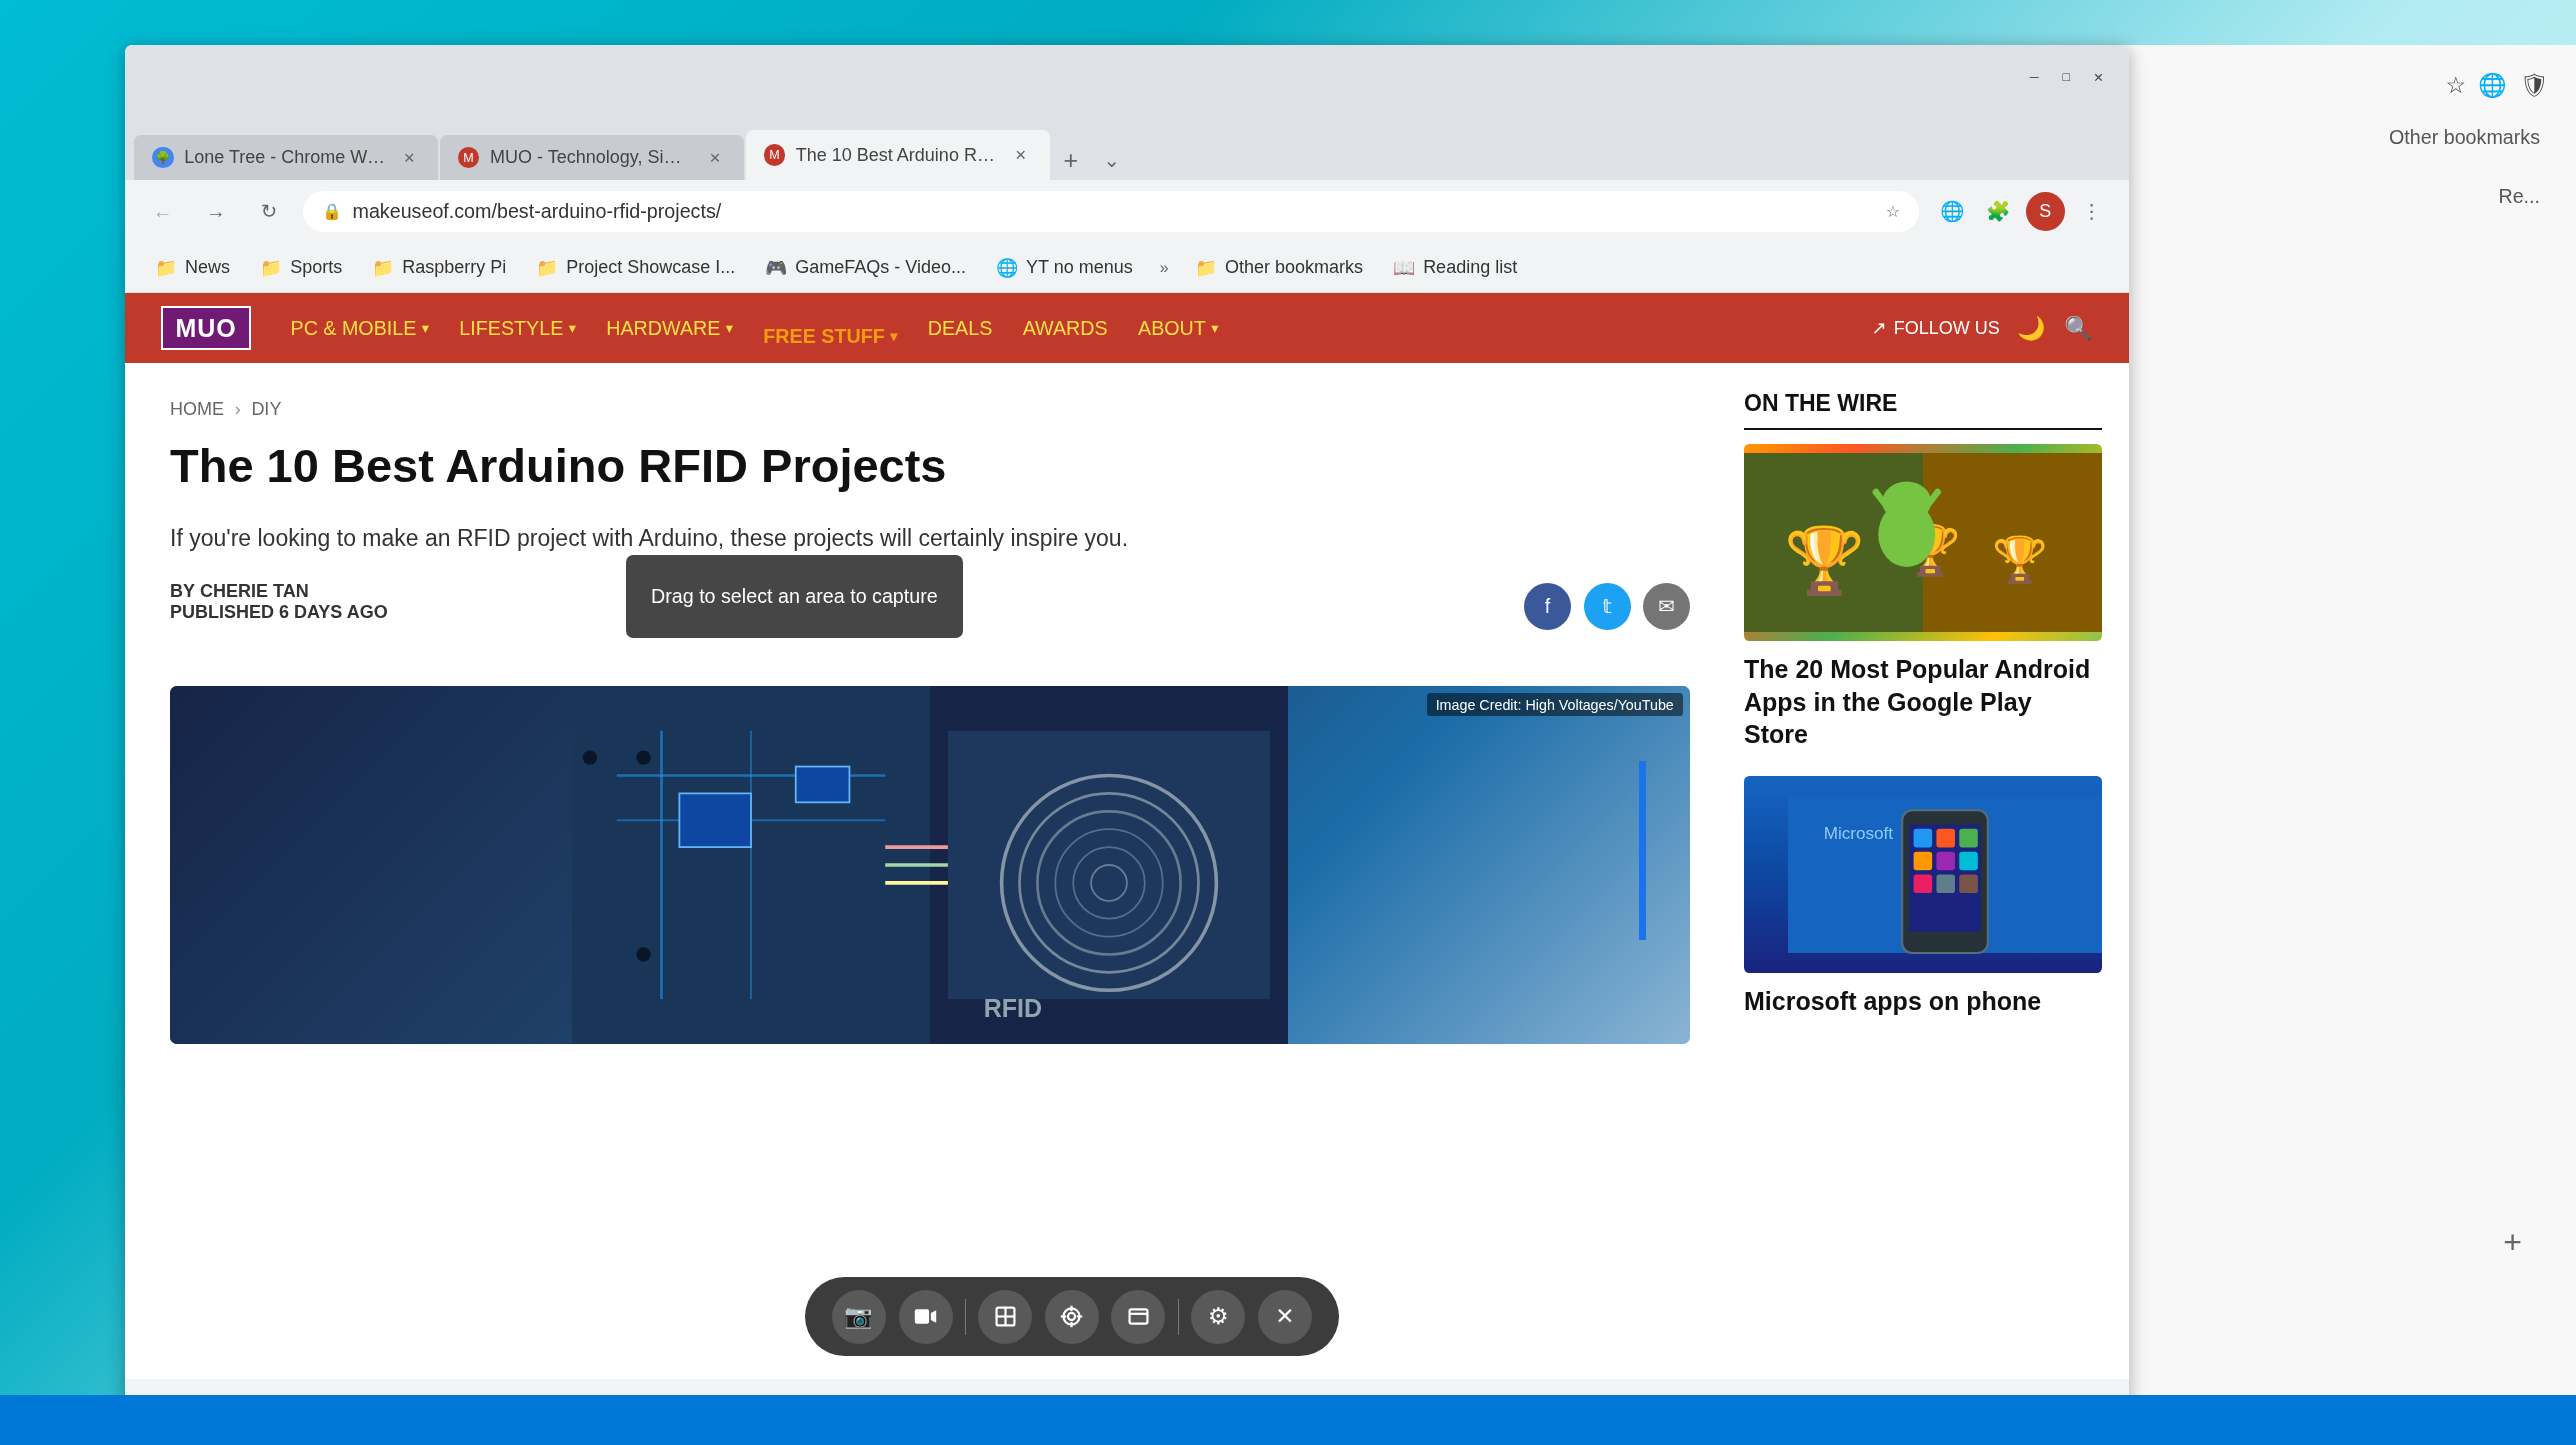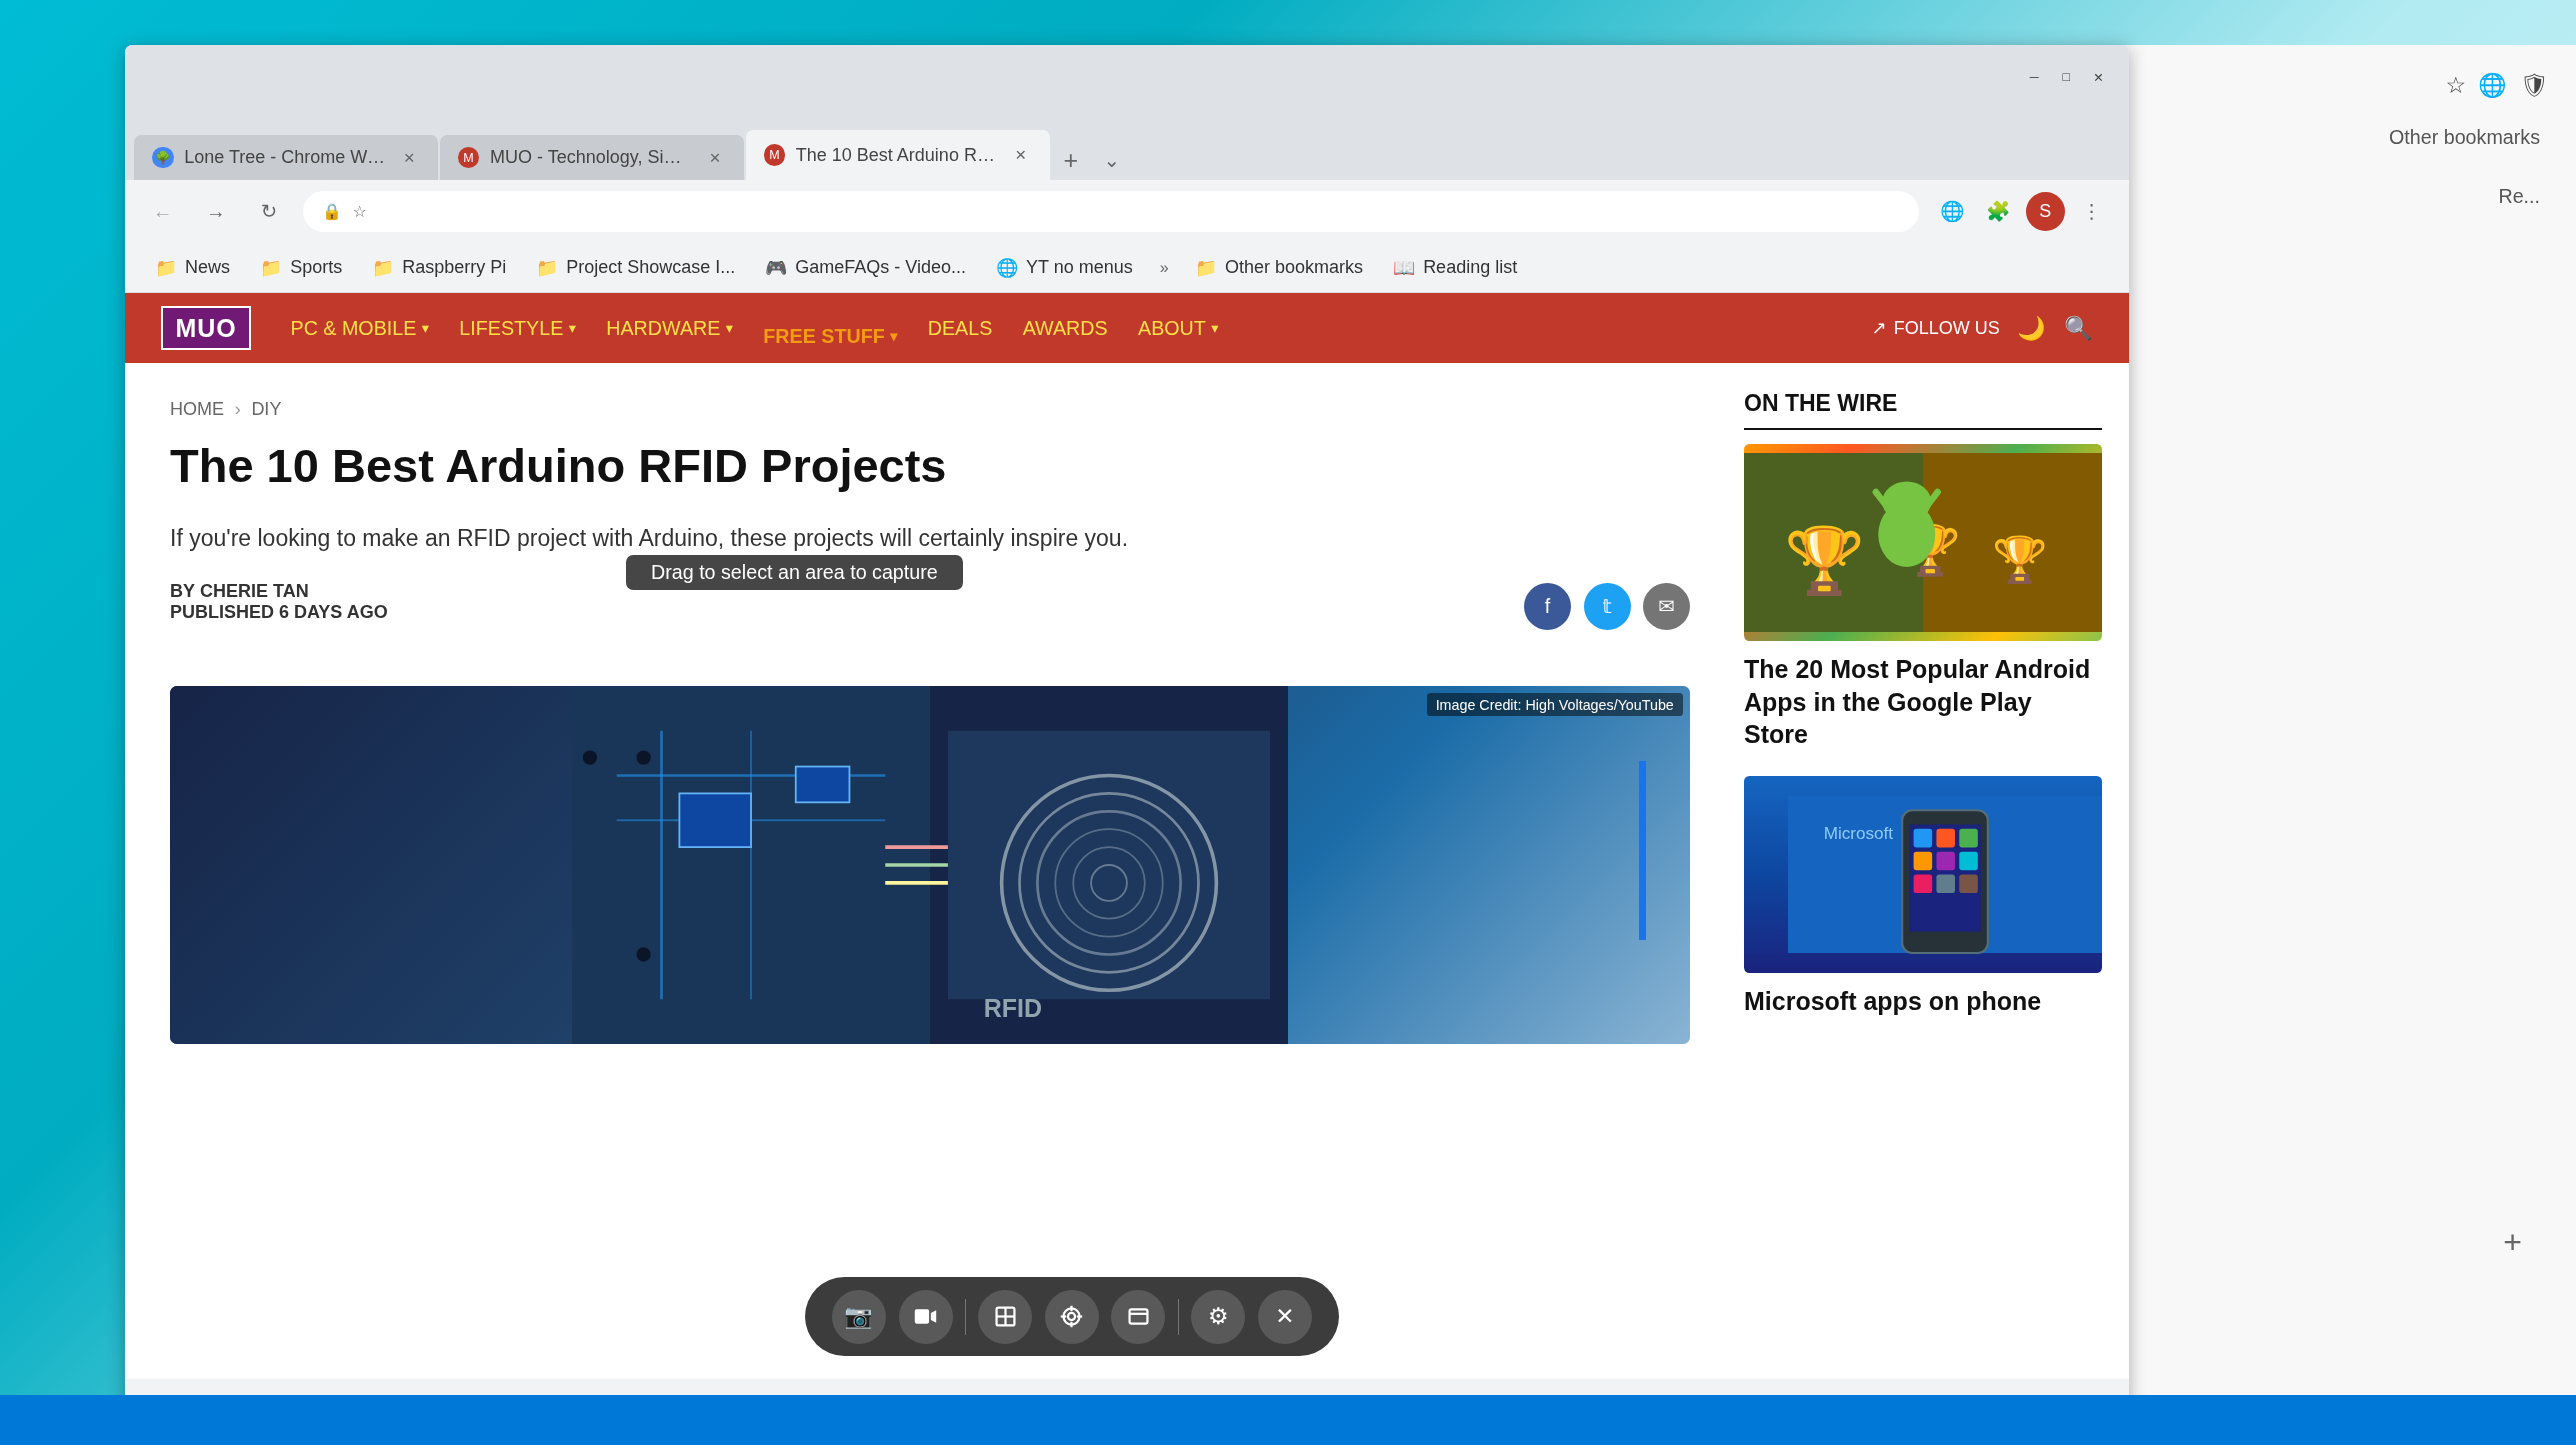--- a/index.html
+++ b/index.html
@@ -163,21 +163,21 @@
       padding-left: 44px;
     }
     .wire-title {
       font-size: 25px; font-weight: 700; color: #111; line-height: 1.3; cursor: pointer;
     }
 
     
     .drag-tooltip {
       position: absolute; top: 555px; left: 626px;
       background: rgba(50,50,50,0.9); color: #fff; font-size: 19.7px;
-      padding: 6px 25px; border-radius: 7.2px; white-space: nowrap; z-index: 100;
+      padding: 30px 25px; border-radius: 7.2px; white-space: nowrap; z-index: 100;
     }
 
     
     .screenshot-toolbar {
       position: absolute; bottom: 54px; left: 50%; transform: translateX(-50%);
       background: #3c3c3c; border-radius: 45px; padding: 12.5px 27px;
       display: flex; align-items: center; gap: 12.5px; z-index: 200;
     }
     .ss-btn {
       width: 54px; height: 54px; border-radius: 50%; background: rgba(255,255,255,0.15);
@@ -265,20 +265,21 @@
     <div class="tab-add">+</div>
     <div class="tab-overflow">⌄</div>
   </div>
 
   <div class="nav-bar">
     <div class="nav-btn disabled">←</div>
     <div class="nav-btn">→</div>
     <div class="nav-btn">↻</div>
     <div class="address-bar">
       <span style="color:#666; font-size:16px;">🔒</span>
+      <span class="address-url">makeuseof.com/best-arduino-rfid-projects/</span>
       <span style="color:#666; font-size:16px;">☆</span>
     </div>
     <div class="nav-icons">
       <div class="nav-icon">🌐</div>
       <div class="nav-icon">🧩</div>
       <div class="nav-icon" style="background:#c0392b; border-radius:50%; color:#fff; font-size:18px;">S</div>
       <div class="nav-icon">⋮</div>
     </div>
   </div>
 

